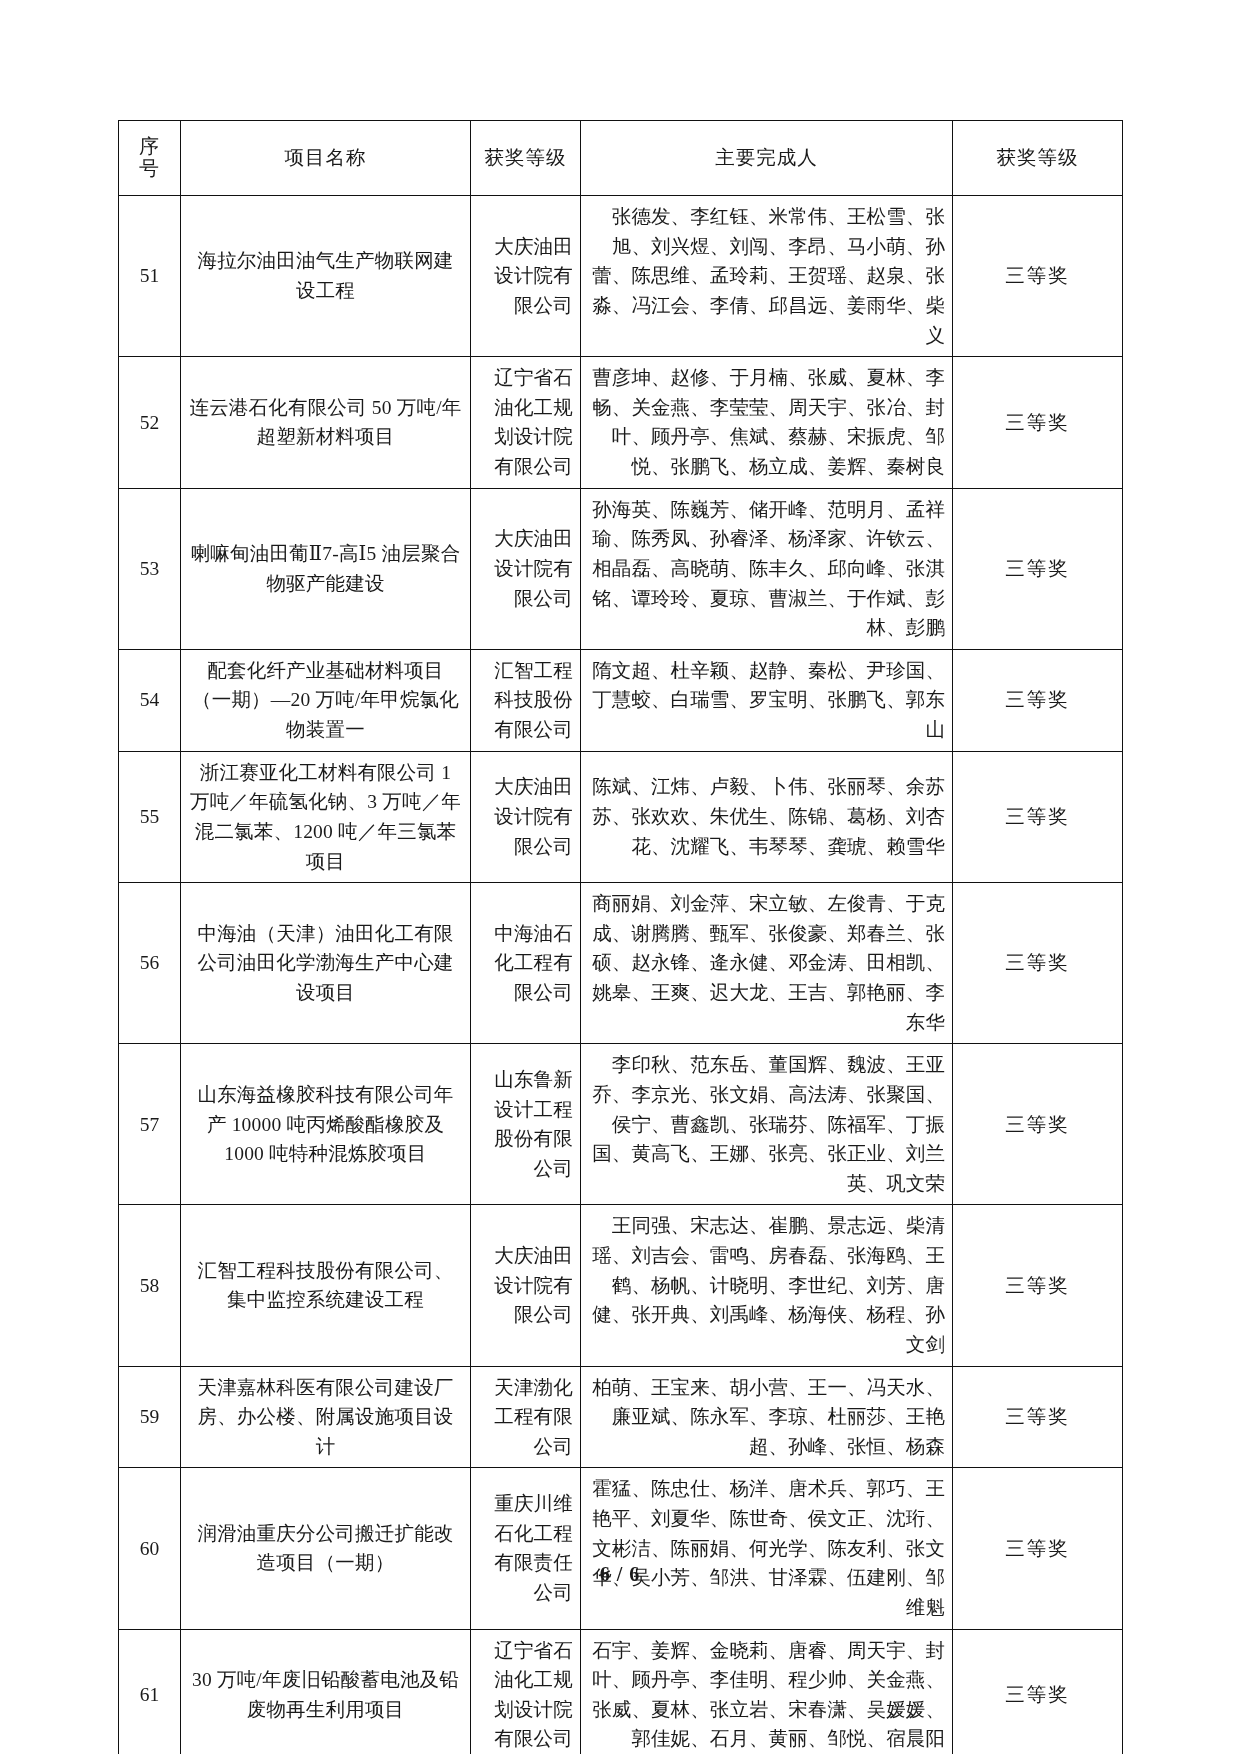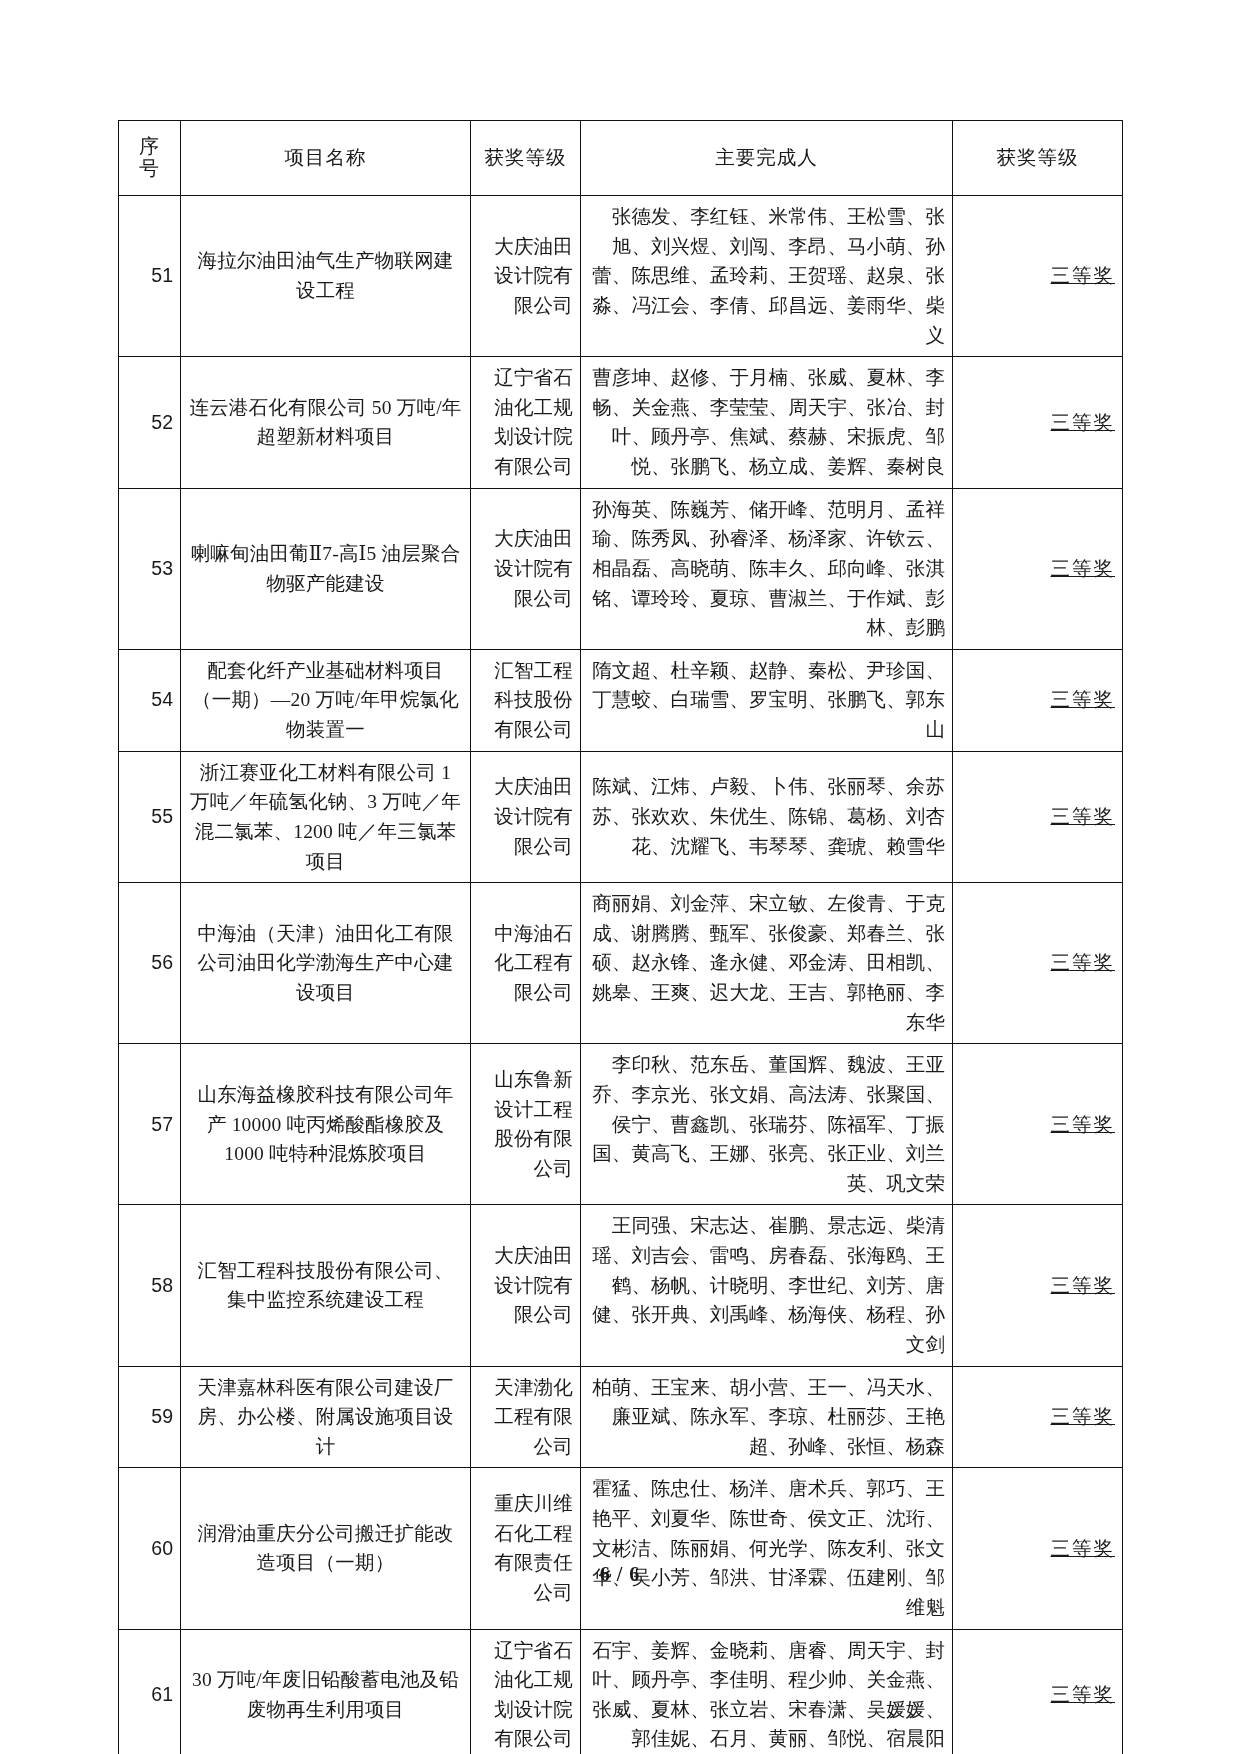--- a/index.html
+++ b/index.html
@@ -45,44 +45,43 @@
     text-align: center;
     height: 62px;
     font-size: 20px;
     letter-spacing: 1px;
   }
   .hdr-seq {
     line-height: 1.08;
     font-size: 20px;
   }
   td.seq {
-    text-align: right;
+    text-align: center;
     font-size: 20px;
-    font-family: Liberation Sans, sans-serif;
+    font-family: Liberation Serif, serif;
   }
   td.pname {
     text-align: center;
     letter-spacing: 0.2px;
   }
   td.unit {
     text-align: right;
     letter-spacing: 0.2px;
     line-height: 1.5;
     font-family: Liberation Serif, serif;
   }
   td.people {
     text-align: right;
     letter-spacing: 0.1px;
     line-height: 1.55;
   }
   td.level {
-    text-align: right;
+    text-align: center;
     letter-spacing: 2px;
     font-size: 20px;
-    text-decoration: underline;
   }
   .footer {
     position: absolute;
     left: 0;
     right: 0;
     bottom: 168px;
     text-align: center;
     font-size: 20px;
     font-weight: bold;
     font-family: "Liberation Serif", serif;

